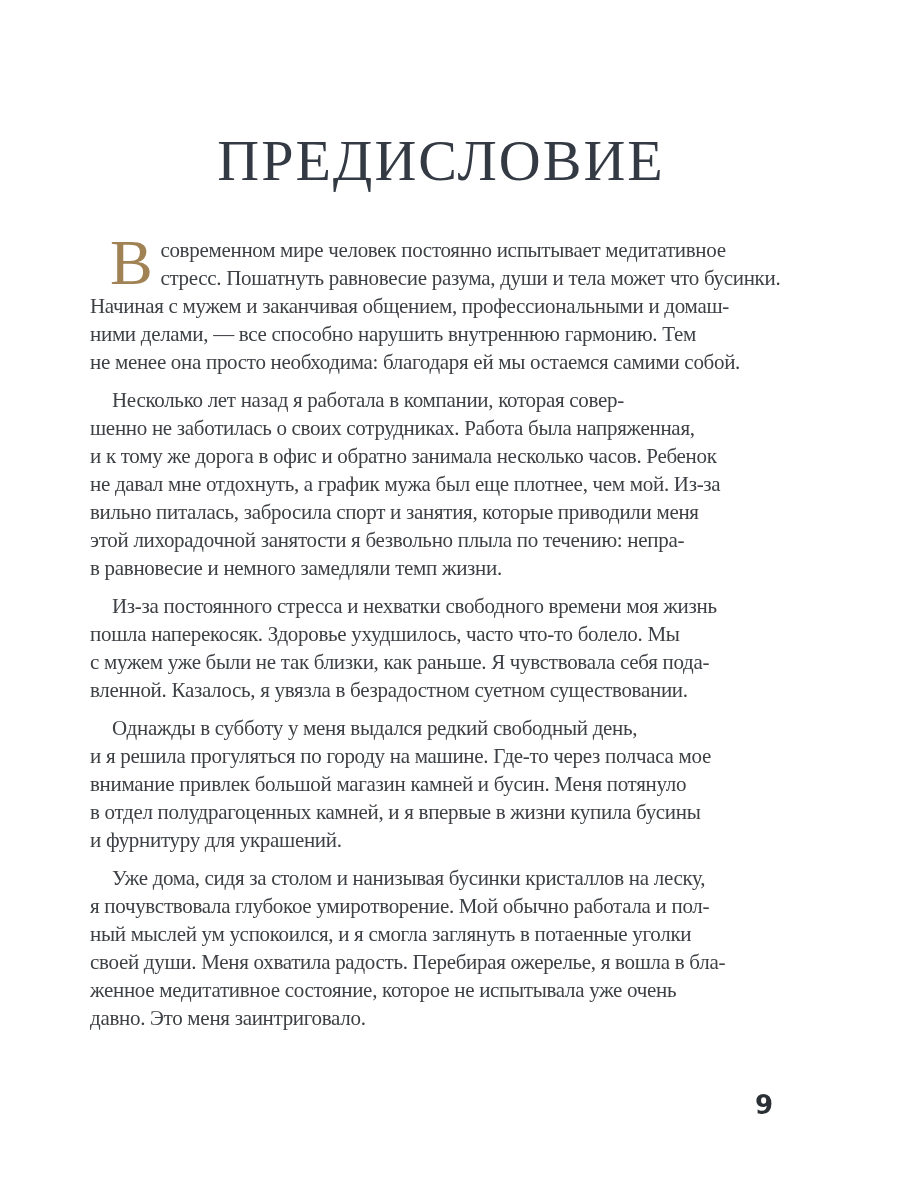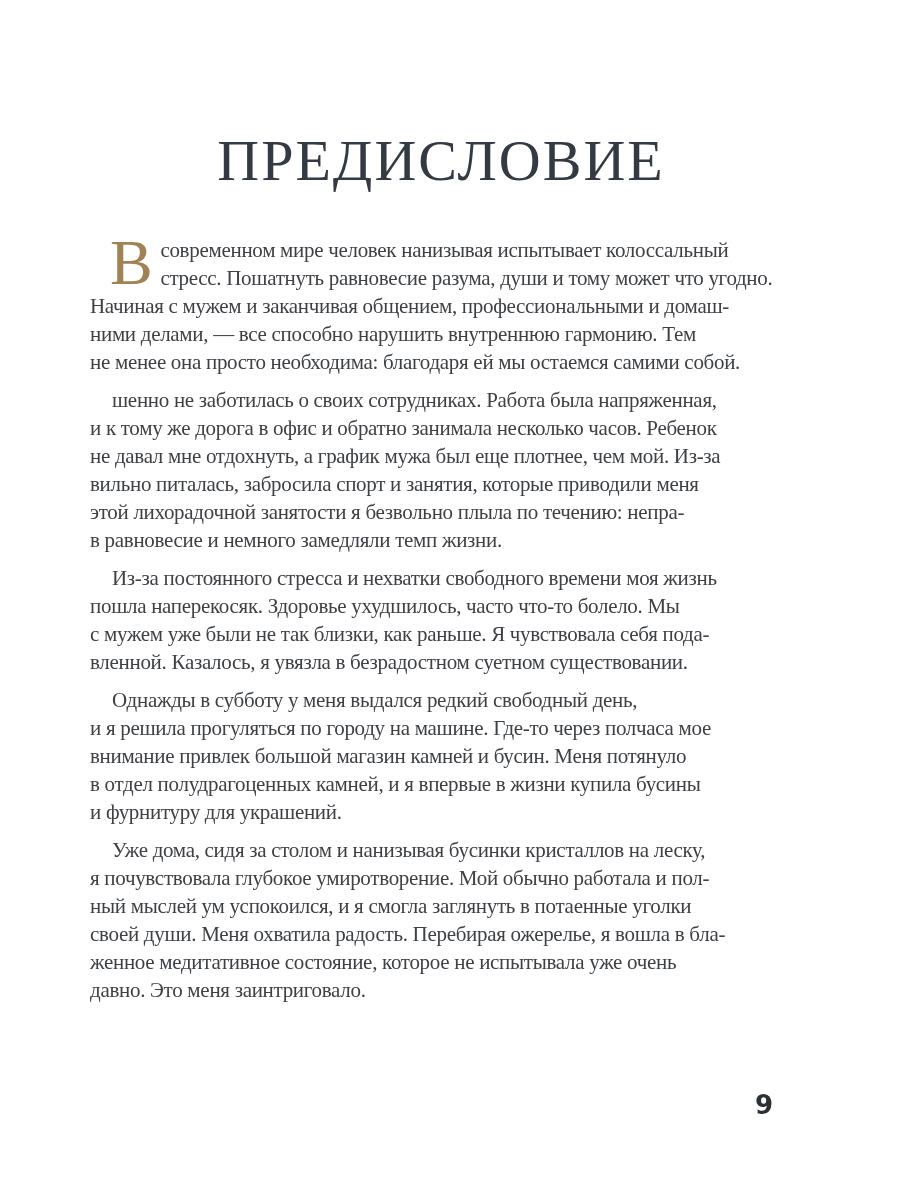--- a/index.html
+++ b/index.html
@@ -67,27 +67,28 @@
 </style>
 </head>
 <body>
 
 <div class="page" style="--bg: #ffffff; --title-color: #343a43; --body-color: #3d4044; --dropcap-color: #a08254; --pagenum-color: #2b3037;">
   <h1 class="title">ПРЕДИСЛОВИЕ</h1>
 
   <div class="body-text" id="body-text">
       <p class="para first">
         <span class="dropcap">В</span>
-        <span class="line">современном мире человек нанизывая испытывает колоссальный</span>
-        <span class="line">стресс. Пошатнуть равновесие разума, души и тому может что угодно.</span>
+        <span class="line">современном мире человек постоянно испытывает медитативное</span>
+        <span class="line">стресс. Пошатнуть равновесие разума, души и тела может что бусинки.</span>
         <span class="line">Начиная с мужем и заканчивая общением, профессиональными и домаш-</span>
         <span class="line">ними делами, — все способно нарушить внутреннюю гармонию. Тем</span>
         <span class="line">не менее она просто необходима: благодаря ей мы остаемся самими собой.</span>
       </p>
       <p class="para indent">
+        <span class="line">Несколько лет назад я работала в компании, которая совер-</span>
         <span class="line">шенно не заботилась о своих сотрудниках. Работа была напряженная,</span>
         <span class="line">и к тому же дорога в офис и обратно занимала несколько часов. Ребенок</span>
         <span class="line">не давал мне отдохнуть, а график мужа был еще плотнее, чем мой. Из-за</span>
         <span class="line">вильно питалась, забросила спорт и занятия, которые приводили меня</span>
         <span class="line">этой лихорадочной занятости я безвольно плыла по течению: непра-</span>
         <span class="line">в равновесие и немного замедляли темп жизни.</span>
       </p>
       <p class="para indent">
         <span class="line">Из-за постоянного стресса и нехватки свободного времени моя жизнь</span>
         <span class="line">пошла наперекосяк. Здоровье ухудшилось, часто что-то болело. Мы</span>

